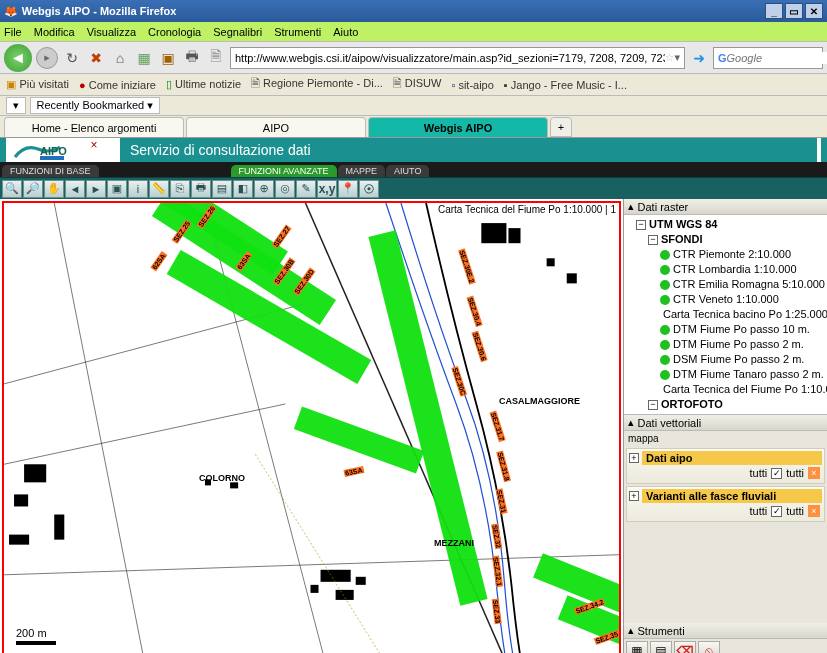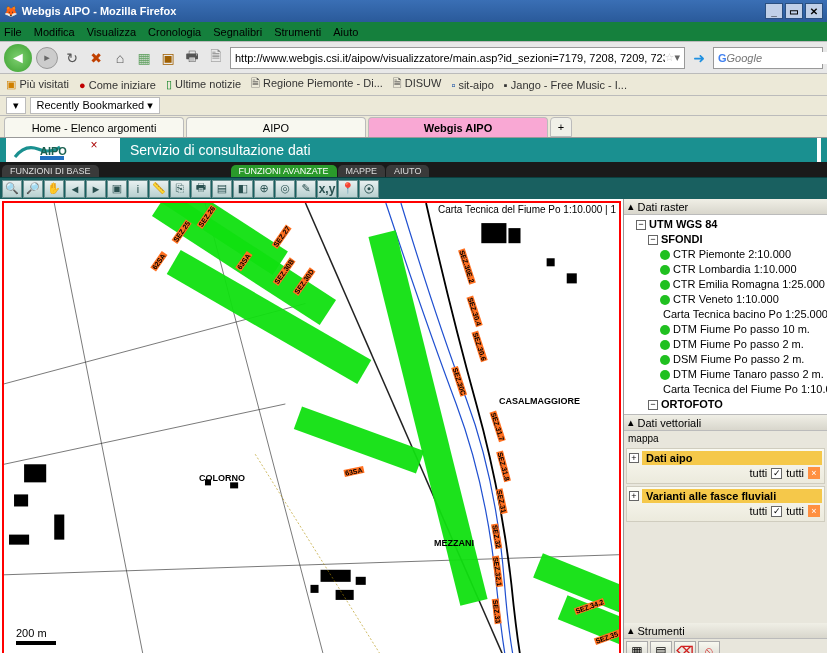--- a/index.html
+++ b/index.html
@@ -2,21 +2,21 @@
 <html><head>
 <meta charset="utf-8">
 <style>
 * { box-sizing: border-box; margin: 0; padding: 0; font-family: Tahoma, sans-serif; font-size: 11px; }
 body { background: #ece9d8; width: 827px; height: 653px; overflow: hidden; }
 
 .titlebar { background: linear-gradient(#3a6fb5,#2a5a9a); color: #fff; height: 22px; display: flex; align-items: center; padding: 0 4px; font-weight: bold; }
 .titlebar .spacer { flex: 1; }
 .titlebar .winbtn { width: 18px; height: 16px; background: #c0d0e8; margin-left: 2px; border: 1px solid #2a5080; display: flex; align-items: center; justify-content: center; color: #000; font-size: 10px; cursor: pointer; }
 
-.menubar { background: #15803d; height: 20px; display: flex; align-items: center; padding: 4px 4px; border-bottom: 1px solid #bbb; }
+.menubar { background: #bef264; height: 20px; display: flex; align-items: center; padding: 4px 4px; border-bottom: 1px solid #bbb; }
 .menubar span { margin-right: 12px; cursor: pointer; }
 
 .navbar { background: #e8e8e8; height: 32px; display: flex; align-items: center; padding: 0 4px; border-bottom: 1px solid #bbb; gap: 4px; }
 .nav-back { width: 28px; height: 28px; border-radius: 14px; background: radial-gradient(#7fd070,#3aa030); display: flex; align-items: center; justify-content: center; color: #fff; font-size: 16px; cursor: pointer; }
 .nav-fwd { width: 22px; height: 22px; border-radius: 11px; background: #ccc; border:1px solid #999; cursor: pointer; display:flex;align-items:center;justify-content:center;color:#666;}
 .nav-icon { width: 20px; height: 20px; display: flex; align-items: center; justify-content: center; cursor: pointer; color: #555; font-size: 14px;}
 .urlbox { flex: 1; height: 22px; border: 1px solid #999; background: #fff; padding: 0 4px; display: flex; align-items: center; }
 .urlbox input { border: none; outline: none; flex: 1; font-size: 11px; }
 .searchbox { width: 110px; height: 22px; border: 1px solid #999; background: #fff; display: flex; align-items: center; padding: 0 4px; }
 .searchbox input { border: none; outline: none; flex: 1; font-size: 11px; color: #888; font-style: italic; }
@@ -26,21 +26,21 @@
 .bookmarkbar .ylw { color: #d08000;}
 .bookmarkbar .red { color: #c00000;}
 .bookmarkbar .grn { color: #0a8020;}
 .bookmarkbar .blu { color: #0040a0;}
 
 .bmtoggle { background:#ece9d8; height:20px; display:flex; align-items:center; padding:0 6px; border-bottom:1px solid #bbb;}
 .bmtoggle span { background:#fff; border:1px solid #bbb; padding:1px 6px; cursor:pointer;}
 
 .tabstrip { background: #ece9d8; height: 22px; display: flex; align-items: flex-end; padding: 0 4px; border-bottom: 1px solid #999; gap: 2px; }
 .tab { background: #f8f8f0; border: 1px solid #bbb; border-bottom: none; border-radius: 4px 4px 0 0; height: 20px; padding: 0 8px; display: flex; align-items: center; gap: 4px; min-width: 180px; cursor: pointer; flex-direction: column; }
-.tab.active { background: #f9a8d4; font-weight: bold; }
+.tab.active { background: #14b8a6; font-weight: bold; }
 .tab .close { color: #a00; cursor: pointer; font-size: 12px;}
 .tab .ico { width: 14px; height: 14px; background: #ffb060; border-radius: 2px;}
 
 .appheader { background: #fff; height: 24px; display: flex; align-items: center; padding: 0 4px; border-left:6px solid #1a9090; border-right:6px solid #1a9090;}
 .logo { display:flex; align-items:center; gap:2px; margin-right:20px;}
 .logo svg { }
 .headtext { flex:1; background:#1a9090; color:#fff; height:100%; display:flex; align-items:center; padding:0 10px; font-size:14px;}
 
 .fntabs { background:#1a1a1a; height:15px; display:flex; align-items:flex-end; padding:0 2px; gap:1px;}
 .fntab { font-size:9px; color:#ddd; background:#3a3a3a; border-radius:5px 5px 0 0; padding:1px 8px; cursor:pointer;}
@@ -303,21 +303,21 @@
       <div class="tree-node l3">
           <span class="tree-icon ti-green"></span>
           <span>CTR Piemonte 2:10.000</span>
         </div>
       <div class="tree-node l3">
           <span class="tree-icon ti-green"></span>
           <span>CTR Lombardia 1:10.000</span>
         </div>
       <div class="tree-node l3">
           <span class="tree-icon ti-green"></span>
-          <span>CTR Emilia Romagna 1:25.000</span>
+          <span>CTR Emilia Romagna 5:10.000</span>
         </div>
       <div class="tree-node l3">
           <span class="tree-icon ti-green"></span>
           <span>CTR Veneto 1:10.000</span>
         </div>
       <div class="tree-node l3">
           <span class="tree-icon ti-green"></span>
           <span>Carta Tecnica bacino Po 1:25.000</span>
         </div>
       <div class="tree-node l3">

